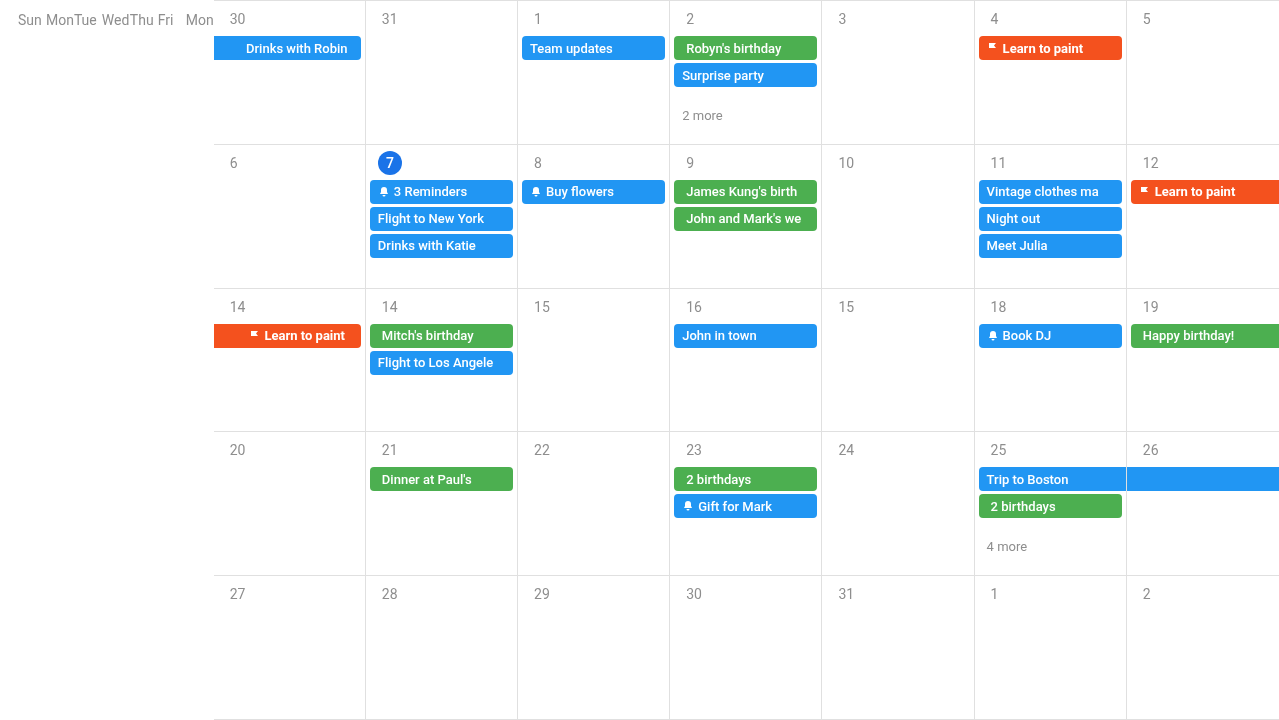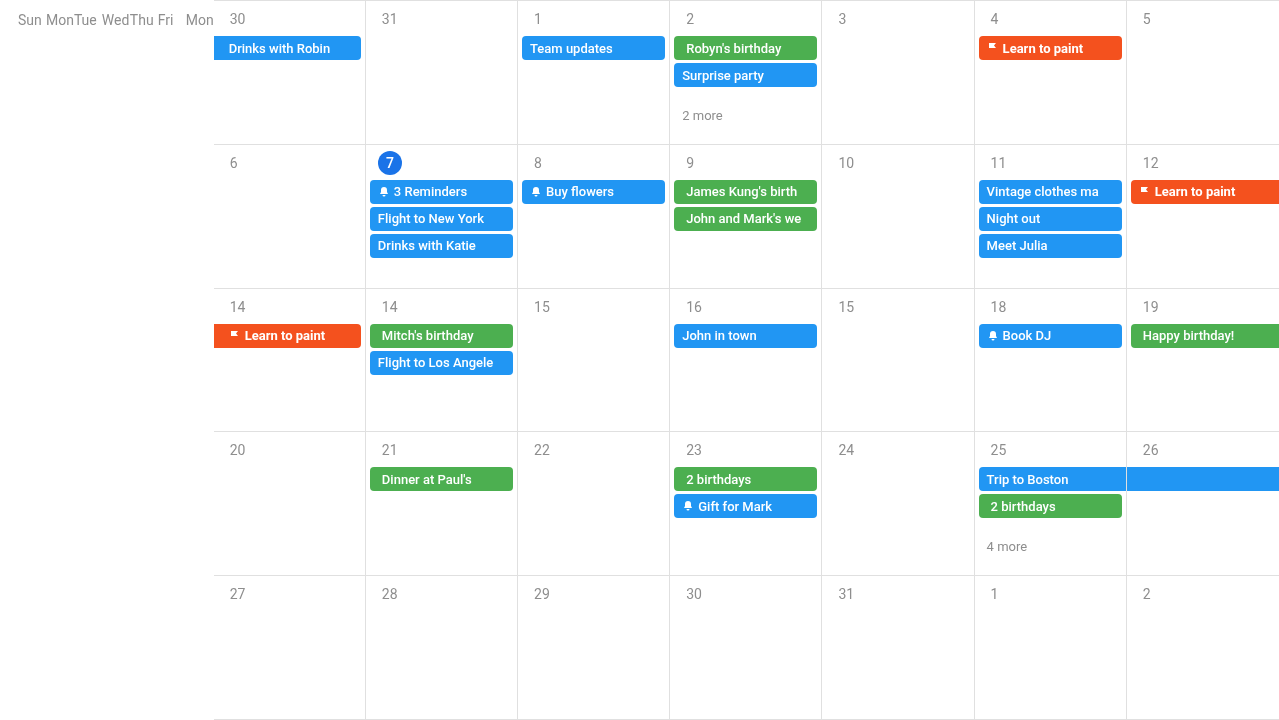--- a/index.html
+++ b/index.html
@@ -14,21 +14,21 @@
 .skier { position: absolute; top: 0; left: 320px; width: 40px; height: 30px; }
 .day-headers { display: grid; grid-template-columns: repeat(7, 1fr); padding: 12px 0 8px 18px; }
 .day-header { color: #8e8e8e; font-size: 14px; font-weight: 400; }
 .grid { display: grid; grid-template-columns: repeat(7, 1fr); grid-template-rows: repeat(5, 1fr); flex: 1; border-top: 1px solid #e0e0e0; }
 .cell { border-right: 1px solid #e0e0e0; border-bottom: 1px solid #e0e0e0; padding: 6px 4px 2px 4px; display: flex; flex-direction: column; gap: 3px; min-height: 0; overflow: hidden; }
 .cell:nth-child(7n) { border-right: none; }
 .daynum { color: #8e8e8e; font-size: 14px; padding: 2px 0 4px 12px; height: 26px; display: flex; align-items: center; }
 .daynum.today { }
 .daynum.today .circle { background: #1a73e8; color: #fff; width: 24px; height: 24px; border-radius: 50%; display: inline-flex; align-items: center; justify-content: center; font-weight: 500; margin-left: -4px; }
 .event { border-radius: 4px; padding: 4px 8px; font-size: 13px; font-weight: 500; color: #fff; white-space: nowrap; overflow: hidden; text-overflow: ellipsis; display: flex; align-items: center; gap: 4px; cursor: pointer; height: 24px; }
-.event.span-edge-l { border-top-left-radius: 0; border-bottom-left-radius: 0; margin-left: -4px; padding-left: 15px; }
+.event.span-edge-l { border-top-left-radius: 0; border-bottom-left-radius: 0; margin-left: -4px; padding-left: 27px; justify-content: center; }
 .event.span-edge-r { border-top-right-radius: 0; border-bottom-right-radius: 0; margin-right: -4px; }
 .blue { background: #2196f3; }
 .green { background: #4caf50; padding-left: 12px; }
 .orange { background: #f4511e; font-weight: bold; }
 .more { color: #8e8e8e; font-size: 13px; padding: 2px 8px; cursor: pointer; margin-top: 16px; }
 .icon { width: 12px; height: 12px; display: inline-block; flex-shrink: 0; }
 .icon svg { width: 100%; height: 100%; display: block; }
 </style>
 </head>
 <body>

